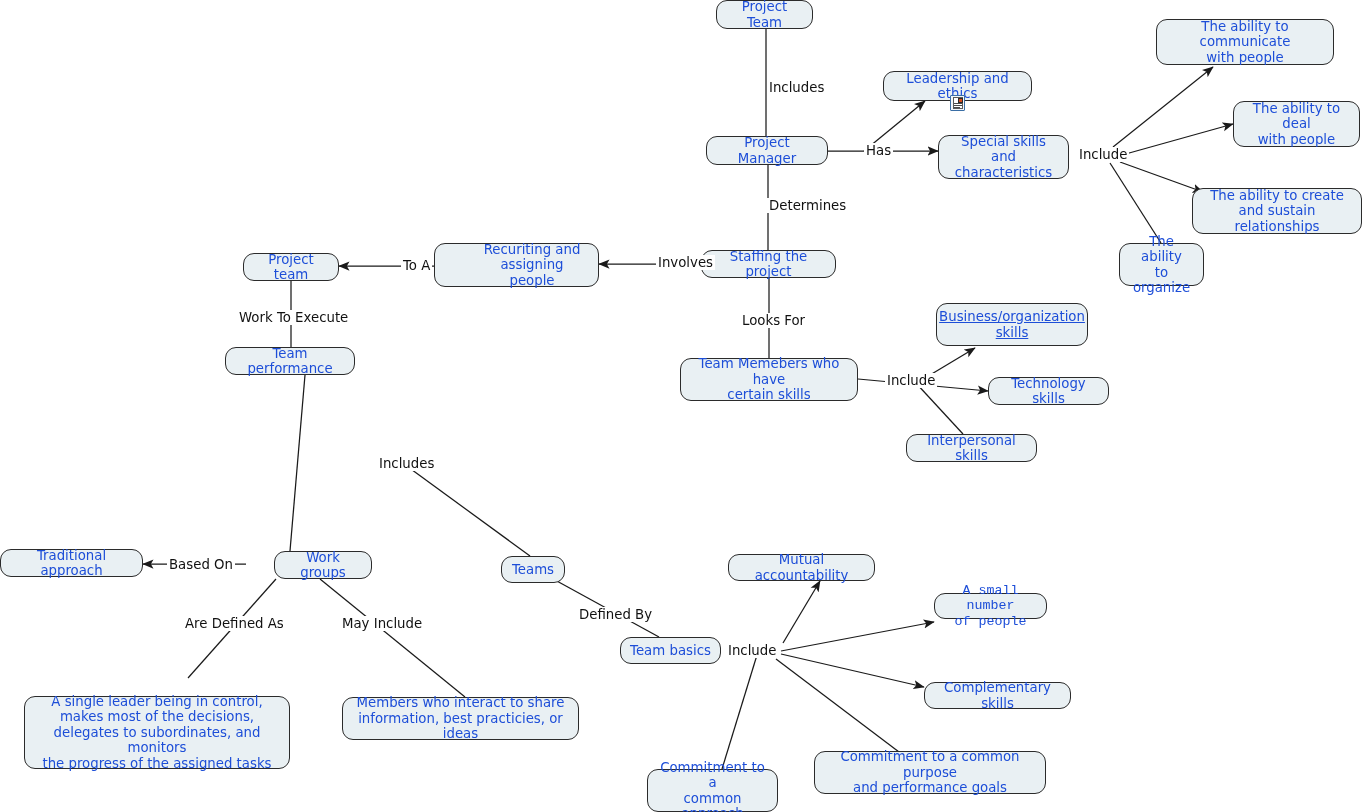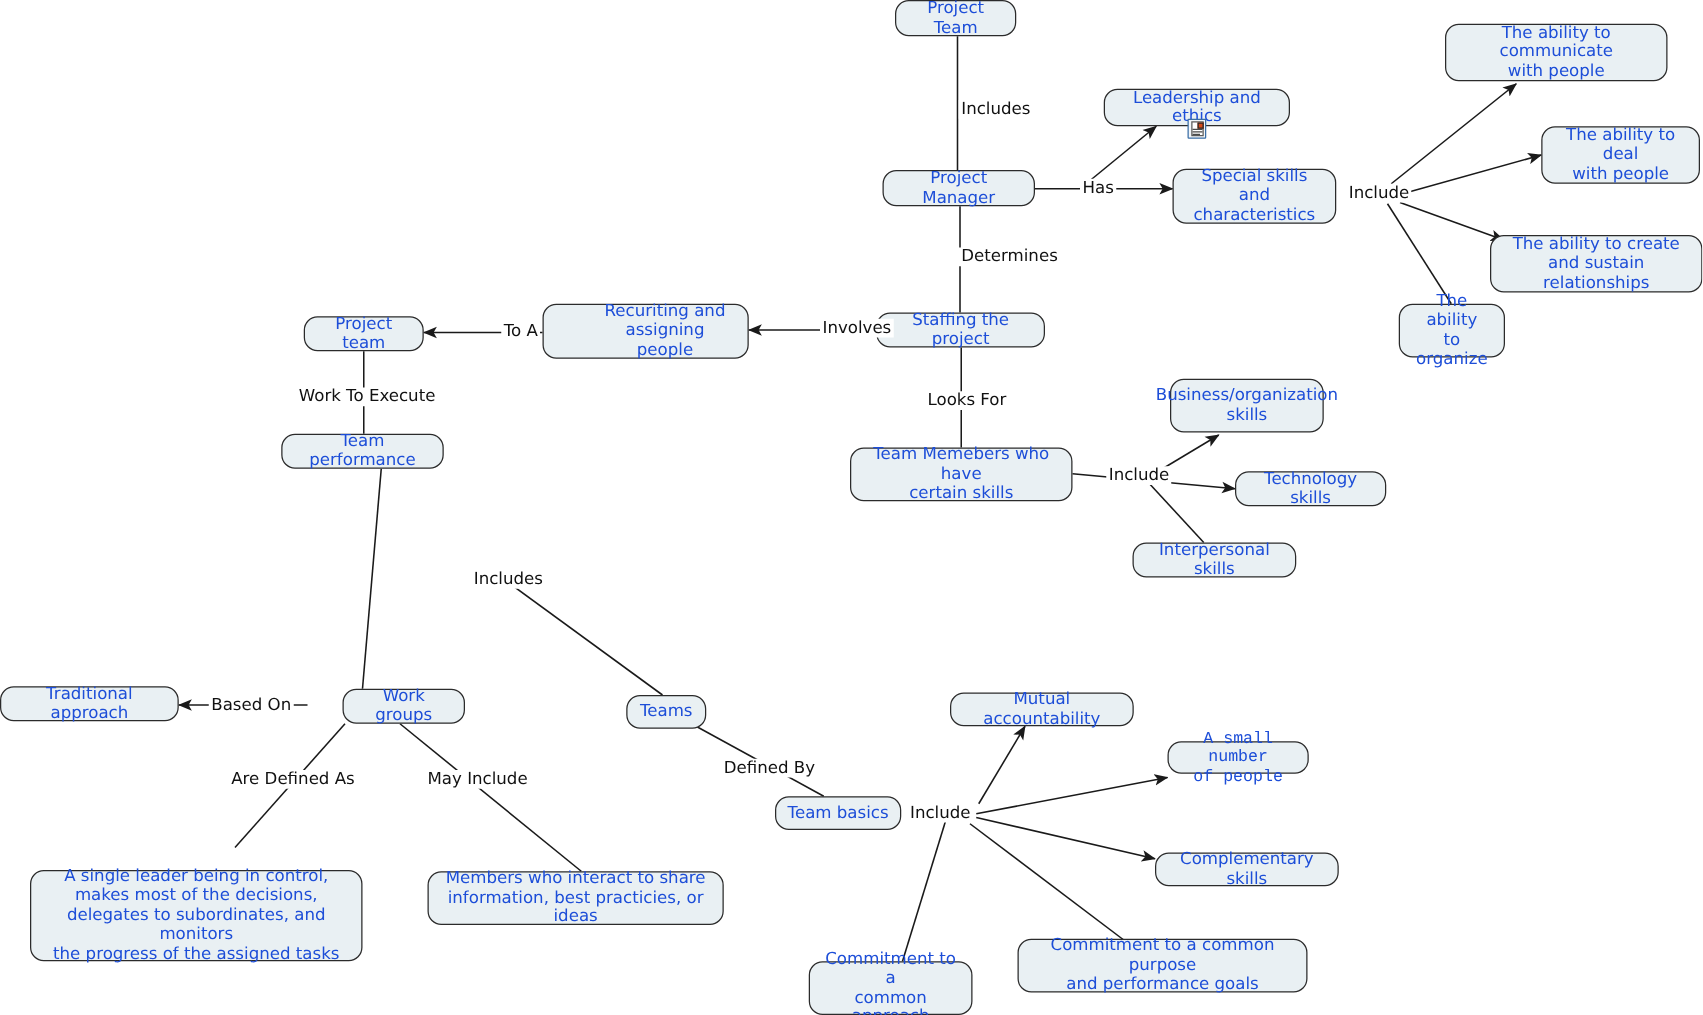--- a/index.html
+++ b/index.html
@@ -146,35 +146,35 @@
 and sustain relationships</div>
       <div class="node" style="left: 1119px; top: 243px; width: 85px; height: 43px;">The ability
 to organize</div>
       <div class="node" style="left: 701px; top: 250px; width: 135px; height: 28px;">Staffing the project</div>
       <div class="node" style="left: 434px; top: 243px; width: 165px; height: 44px; padding-left: 40px;">Recuriting and assigning
 people</div>
       <div class="node" style="left: 243px; top: 253px; width: 96px; height: 28px;">Project team</div>
       <div class="node" style="left: 225px; top: 347px; width: 130px; height: 28px;">Team performance</div>
       <div class="node" style="left: 680px; top: 358px; width: 178px; height: 43px;">Team Memebers who have
 certain skills</div>
-      <div class="node" style="left: 936px; top: 303px; width: 123px; height: 43px;">Business/organization
+      <div class="node" style="left: 936px; top: 303px; width: 152px; height: 43px; text-decoration: underline;">Business/organization
 skills</div>
       <div class="node" style="left: 988px; top: 377px; width: 121px; height: 28px;">Technology skills</div>
       <div class="node" style="left: 906px; top: 434px; width: 131px; height: 28px;">Interpersonal skills</div>
       <div class="node" style="left: 246px; top: 551px; width: 98px; height: 28px; margin-left: 28px;">Work groups</div>
       <div class="node" style="left: 501px; top: 556px; width: 64px; height: 27px;">Teams</div>
       <div class="node" style="left: 0px; top: 549px; width: 143px; height: 28px;">Traditional approach</div>
       <div class="node" style="left: 24px; top: 696px; width: 266px; height: 73px;">A single leader being in control,
 makes most of the decisions,
 delegates to subordinates, and monitors
 the progress of the assigned tasks</div>
       <div class="node" style="left: 342px; top: 697px; width: 237px; height: 43px;">Members who interact to share
 information, best practicies, or ideas</div>
       <div class="node" style="left: 620px; top: 637px; width: 101px; height: 27px;">Team basics</div>
-      <div class="node" style="left: 760px; top: 554px; width: 147px; height: 27px;">Mutual accountability</div>
+      <div class="node" style="left: 728px; top: 554px; width: 147px; height: 27px;">Mutual accountability</div>
       <div class="node" style="left: 934px; top: 593px; width: 113px; height: 26px; font-family: Liberation Mono, monospace;">A small number
 of people</div>
       <div class="node" style="left: 924px; top: 682px; width: 147px; height: 27px;">Complementary skills</div>
       <div class="node" style="left: 647px; top: 769px; width: 131px; height: 43px;">Commitment to a
 common approach</div>
       <div class="node" style="left: 814px; top: 751px; width: 232px; height: 43px;">Commitment to a common purpose
 and performance goals</div>
     </div>
   <div id="labels-group">
       <div class="edge-label" style="left: 767px; top: 80px;">Includes</div>

